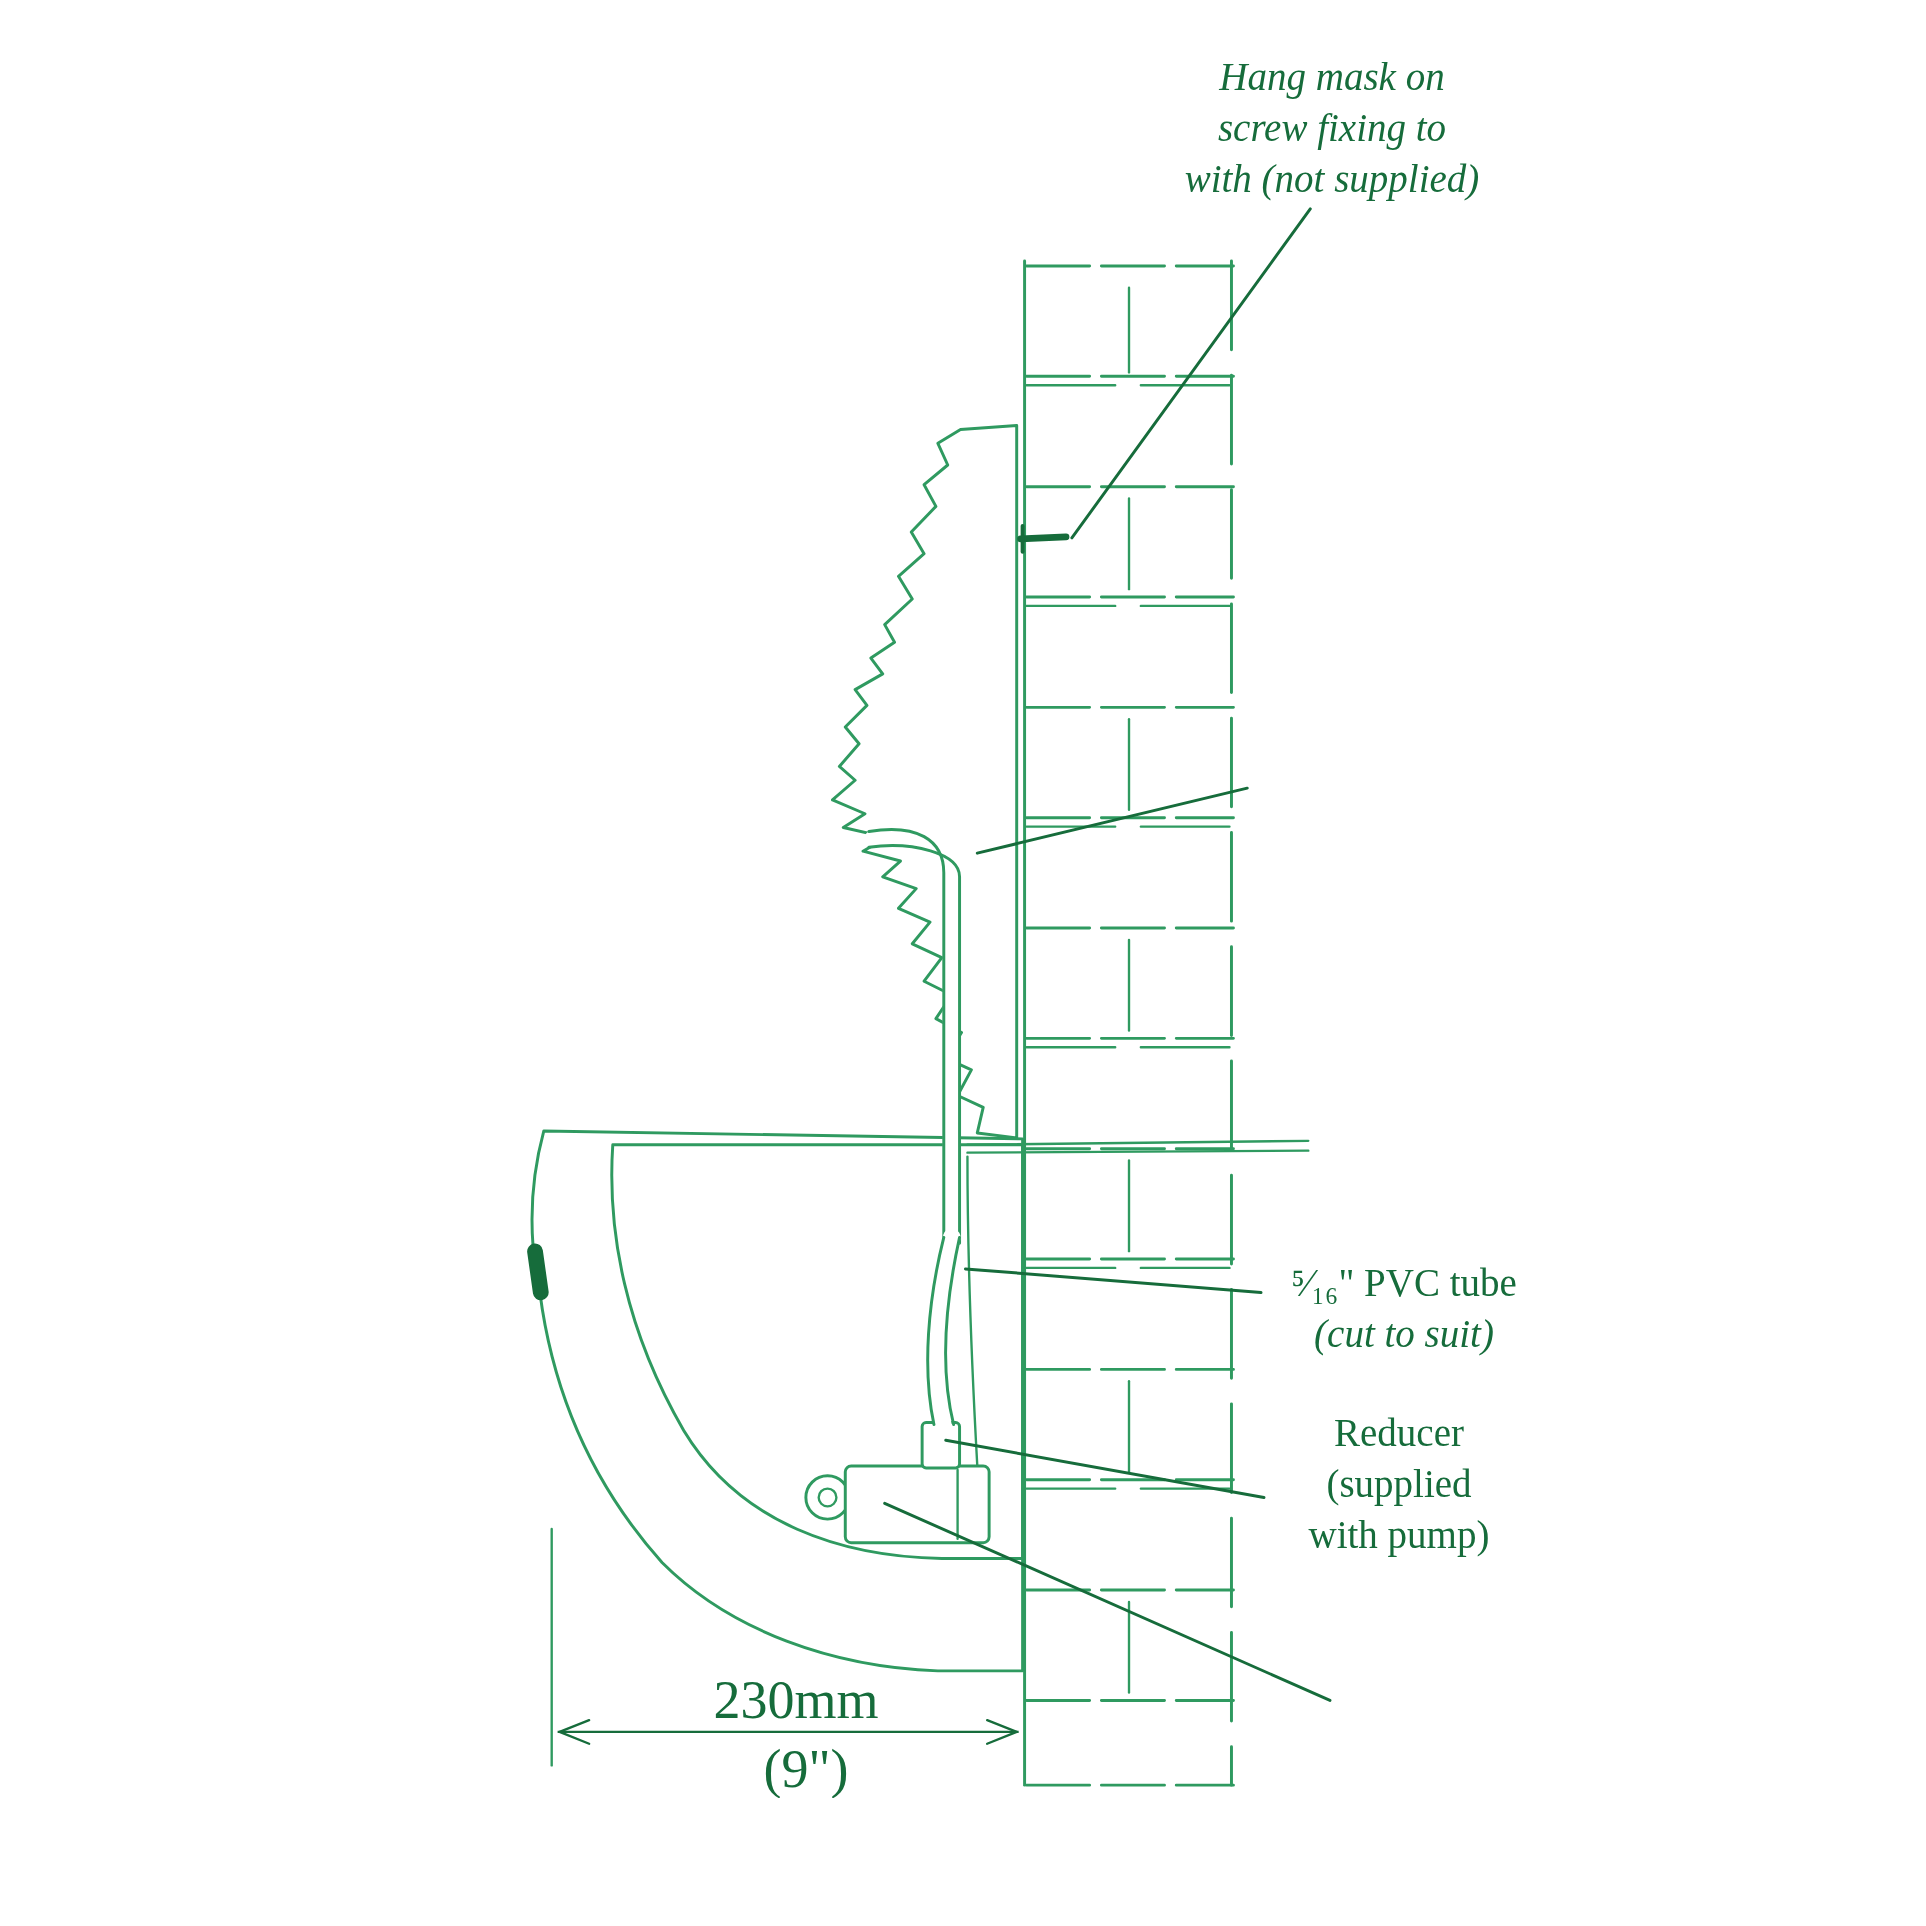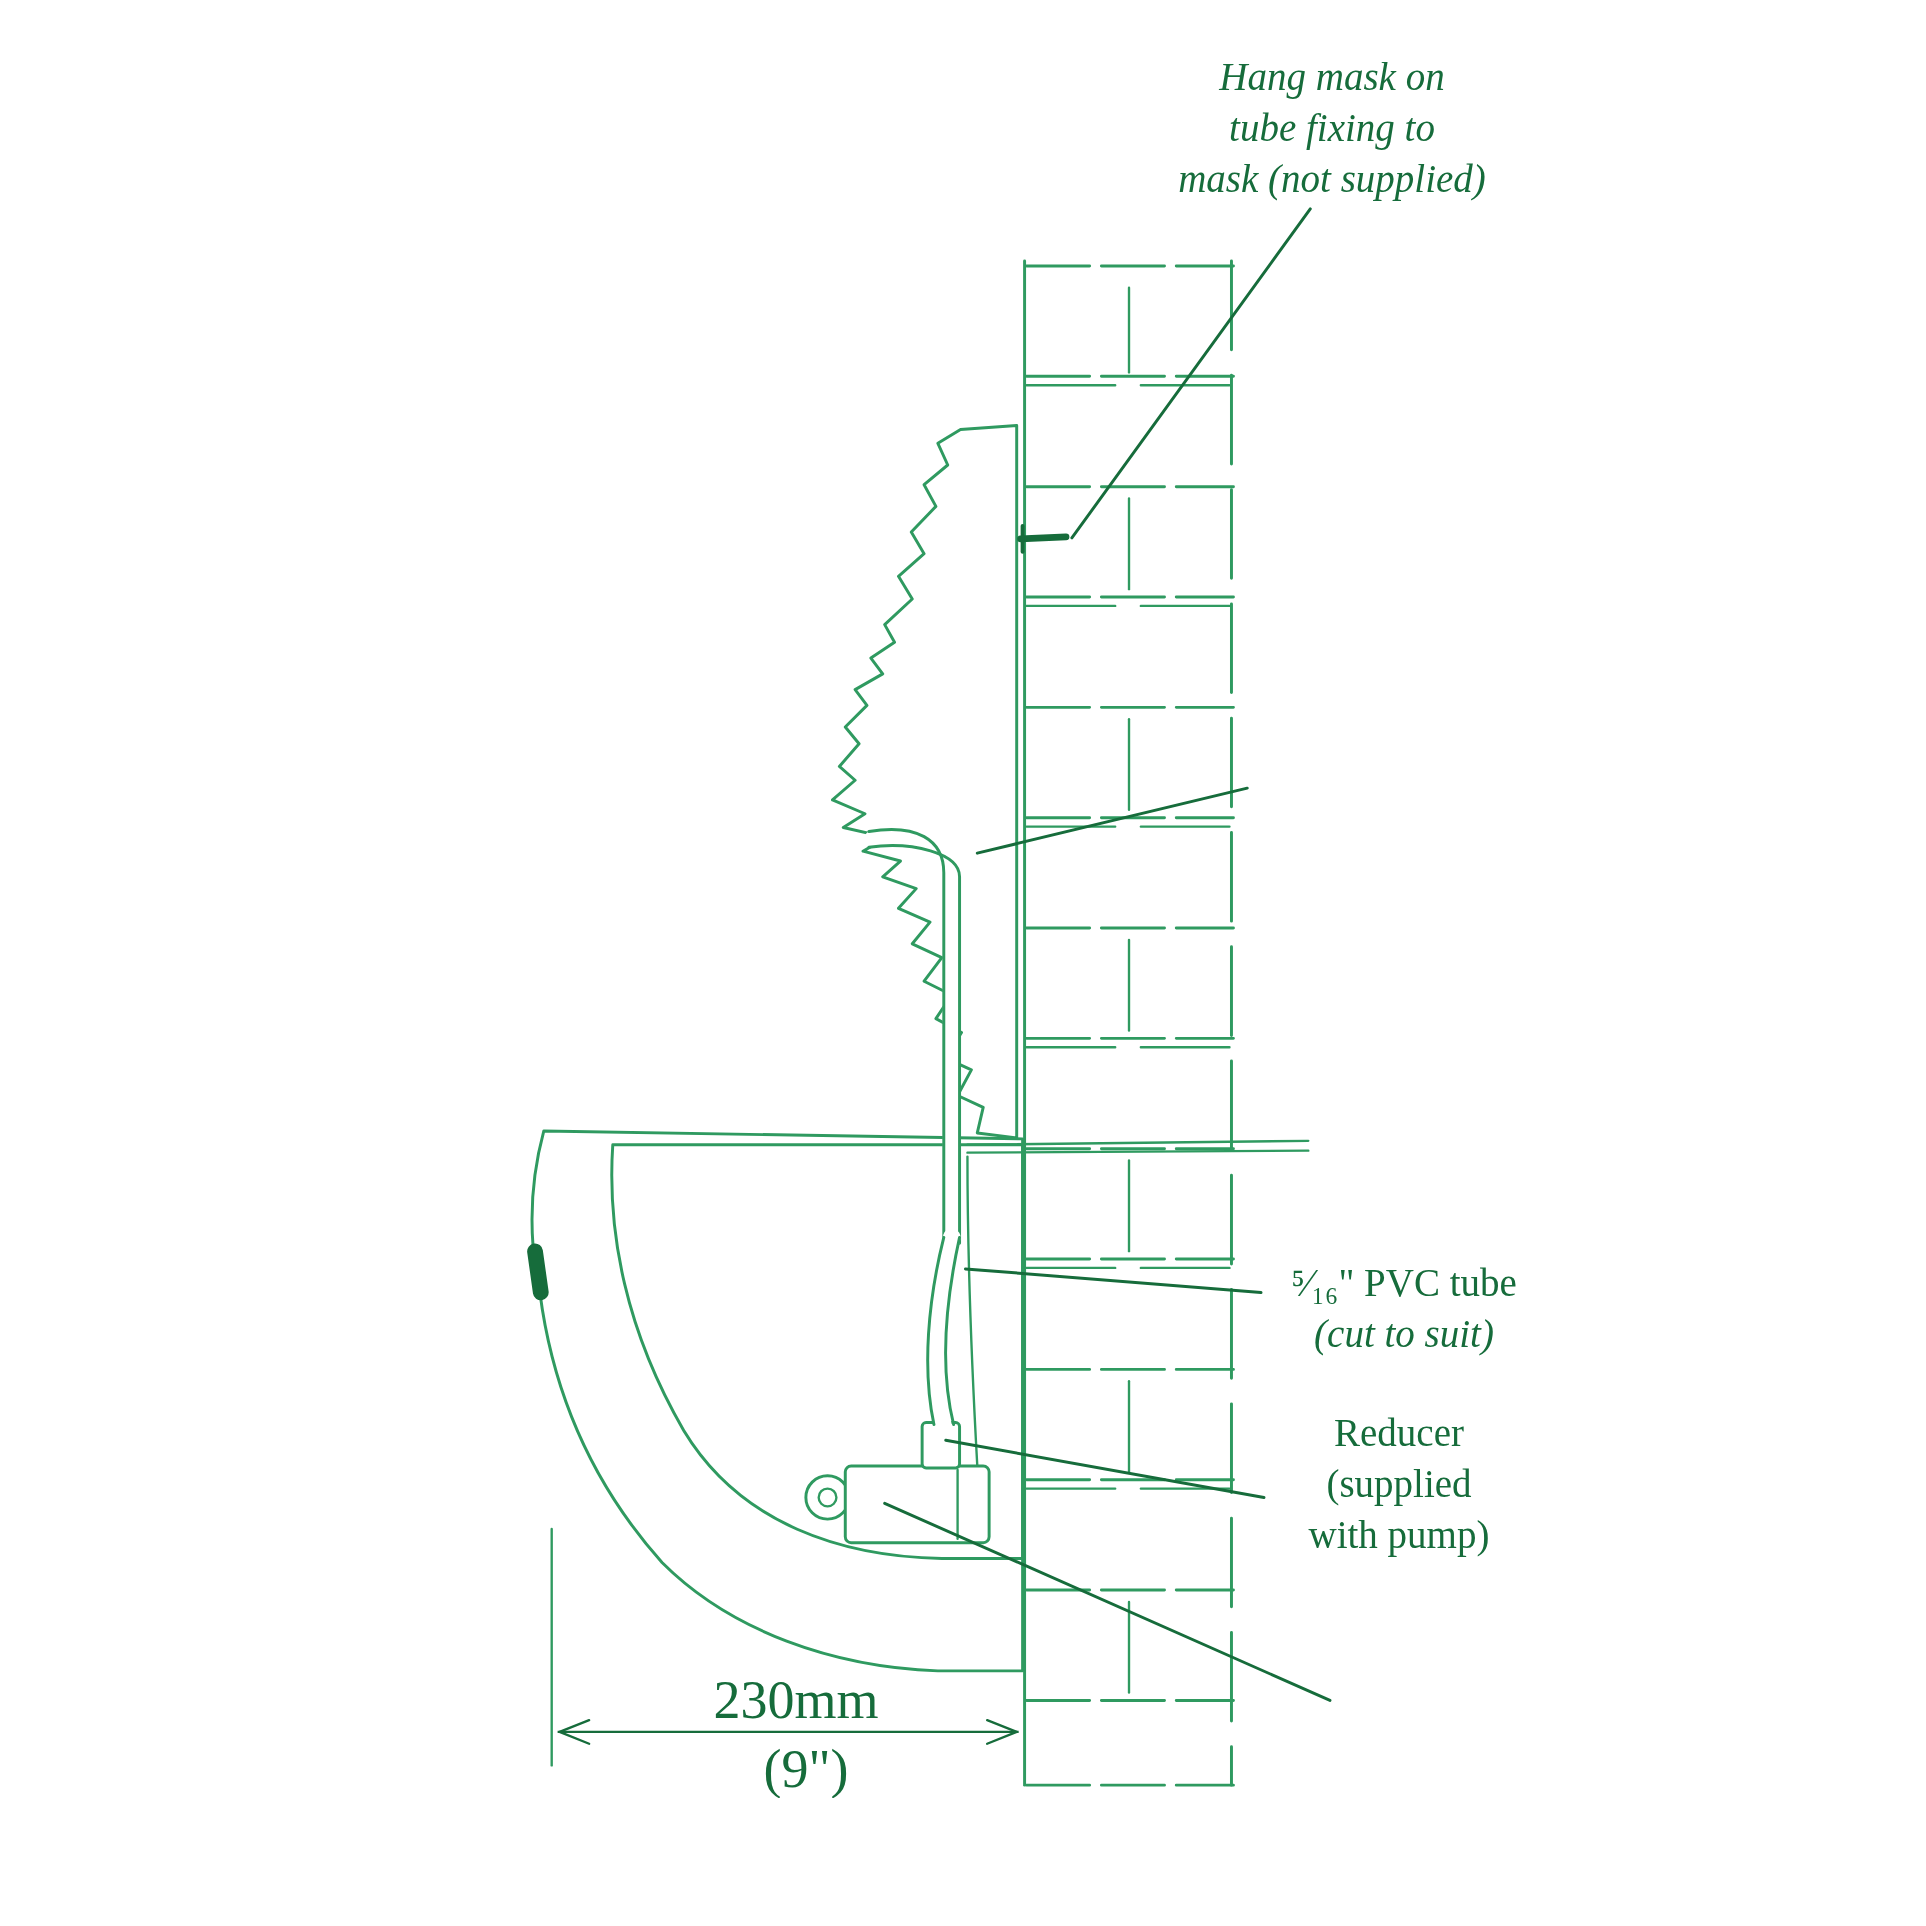--- a/index.html
+++ b/index.html
@@ -147,22 +147,22 @@
     <g>
       <line class="s thin" x1="560" y1="1552" x2="560" y2="1792"></line>
       <line class="ink thin" x1="566" y1="1758" x2="1034" y2="1758" stroke-width="2.6"></line>
       <polyline class="s thin ink" points="598,1746 568,1758 598,1770" fill="none" stroke-width="2.6"></polyline>
       <polyline class="s thin ink" points="1002,1746 1032,1758 1002,1770" fill="none" stroke-width="2.6"></polyline>
     </g>
   </svg>
 
   <div class="label italic" style="left:1332px;top:51px;">
     <div>Hang mask on</div>
-    <div>tube fixing to</div>
-    <div>mask (not supplied)</div>
+    <div>screw fixing to</div>
+    <div>with (not supplied)</div>
   </div>
 
 
 
   <div class="label" style="left:1404px;top:1257px;">
     <div>⁵⁄₁₆" PVC tube</div>
     <div class="italic">(cut to suit)</div>
   </div>
 
   <div class="label" style="left:1399px;top:1407px;">

